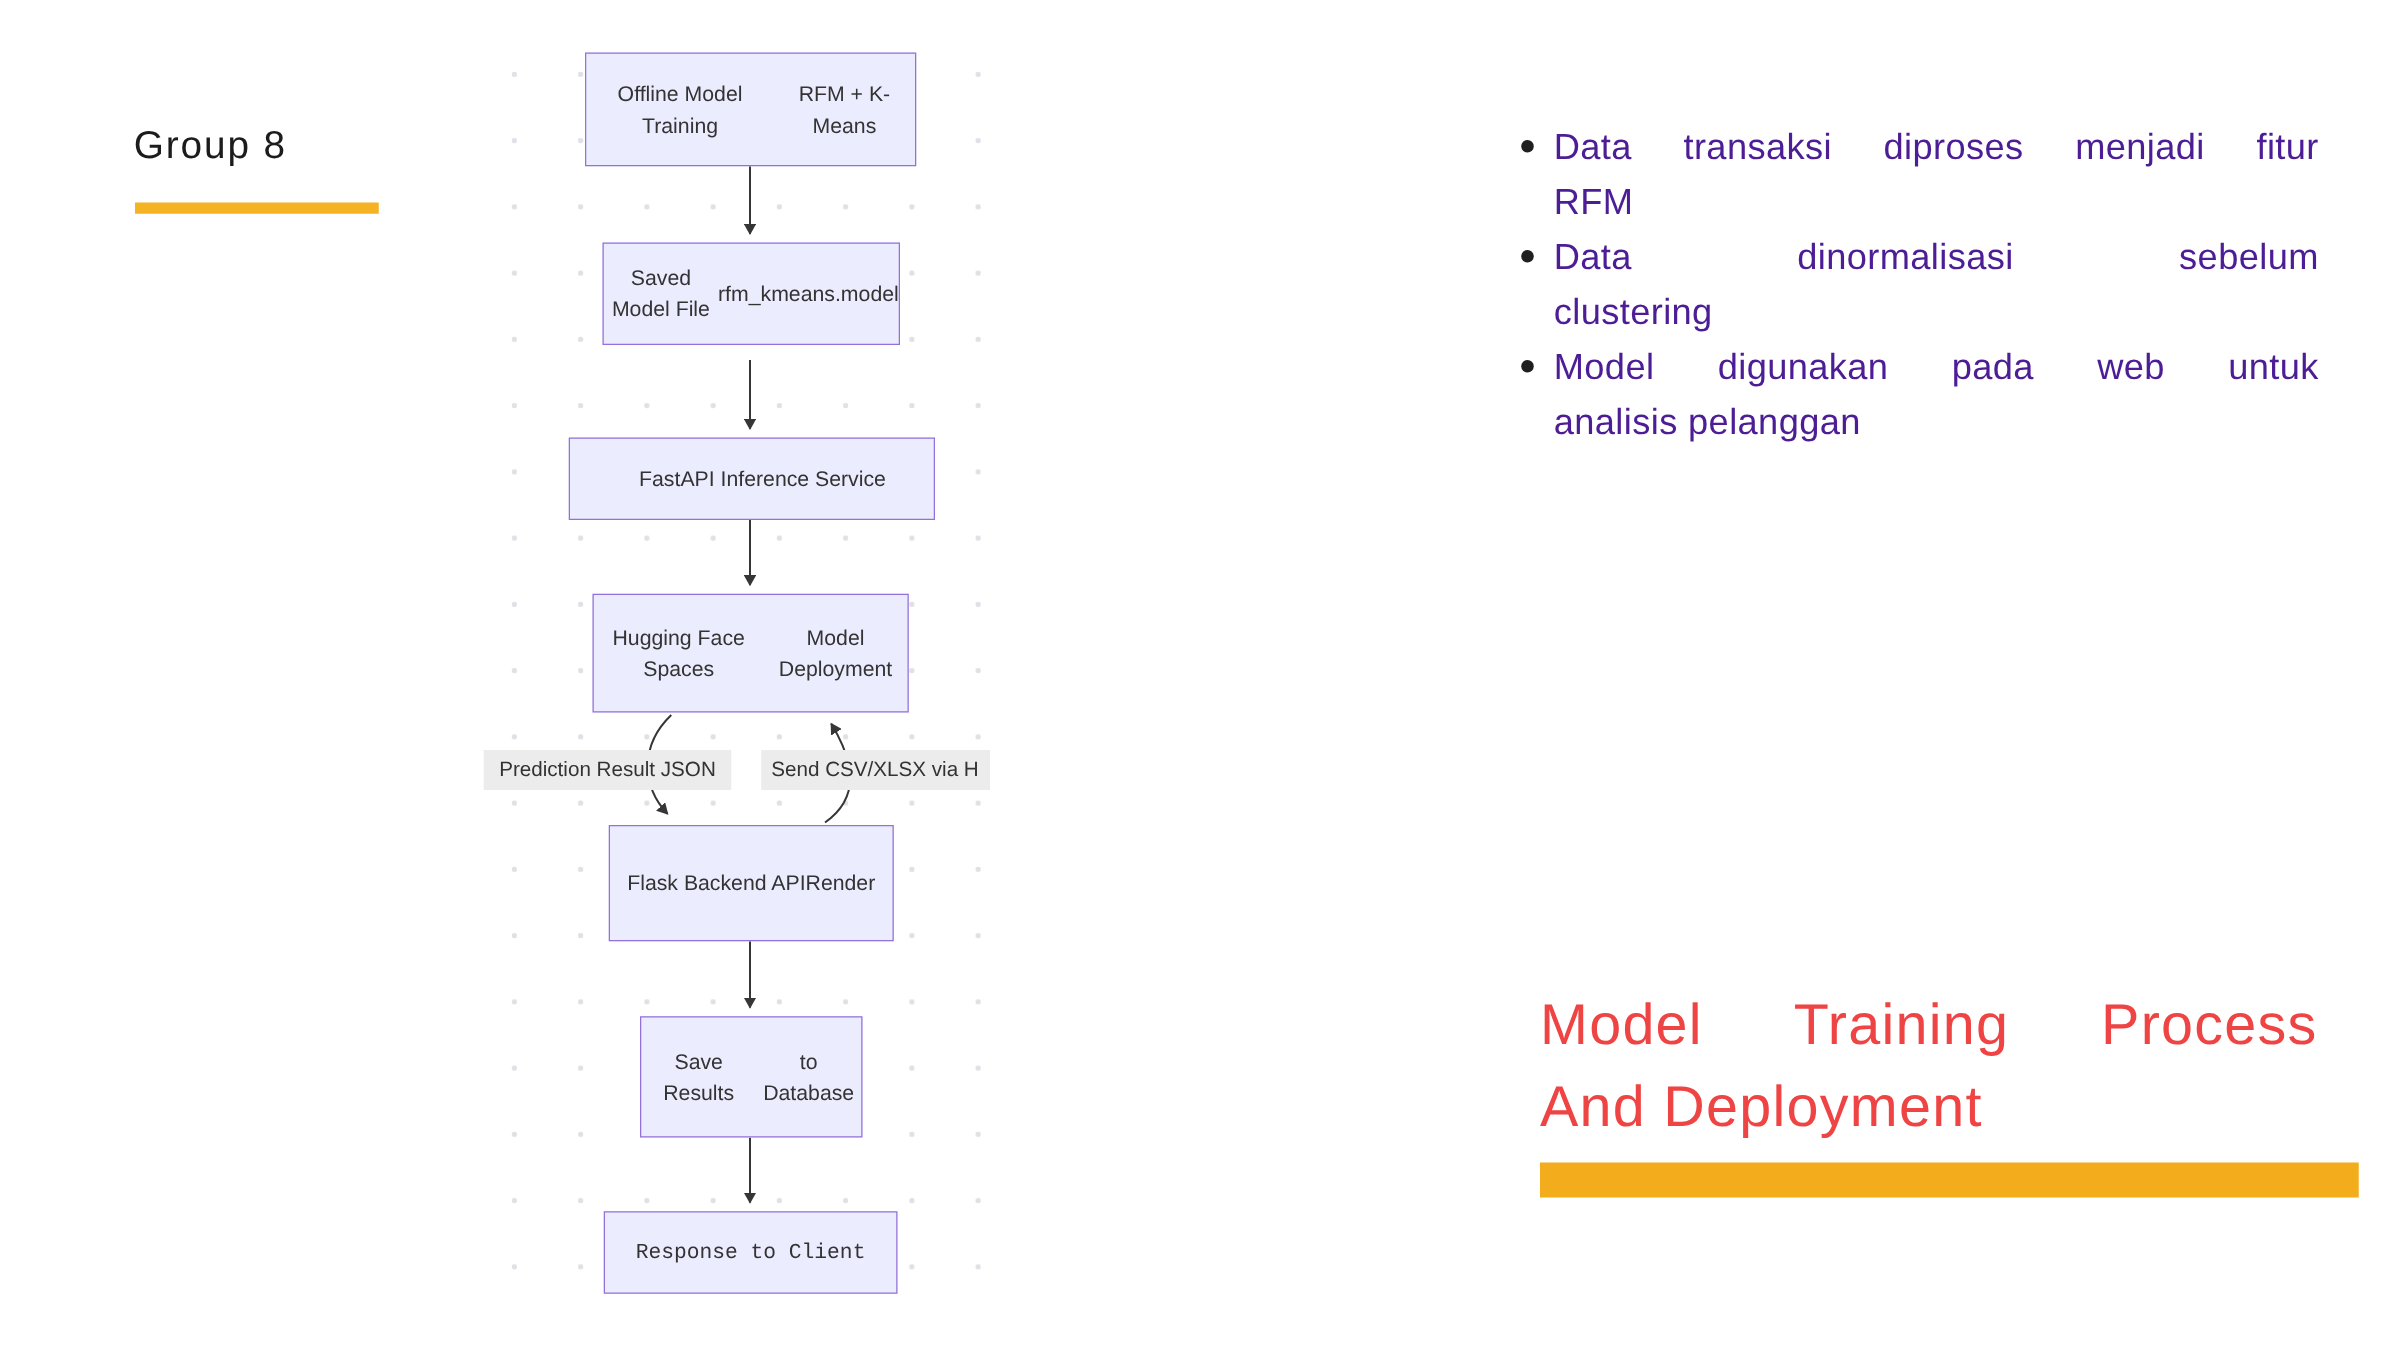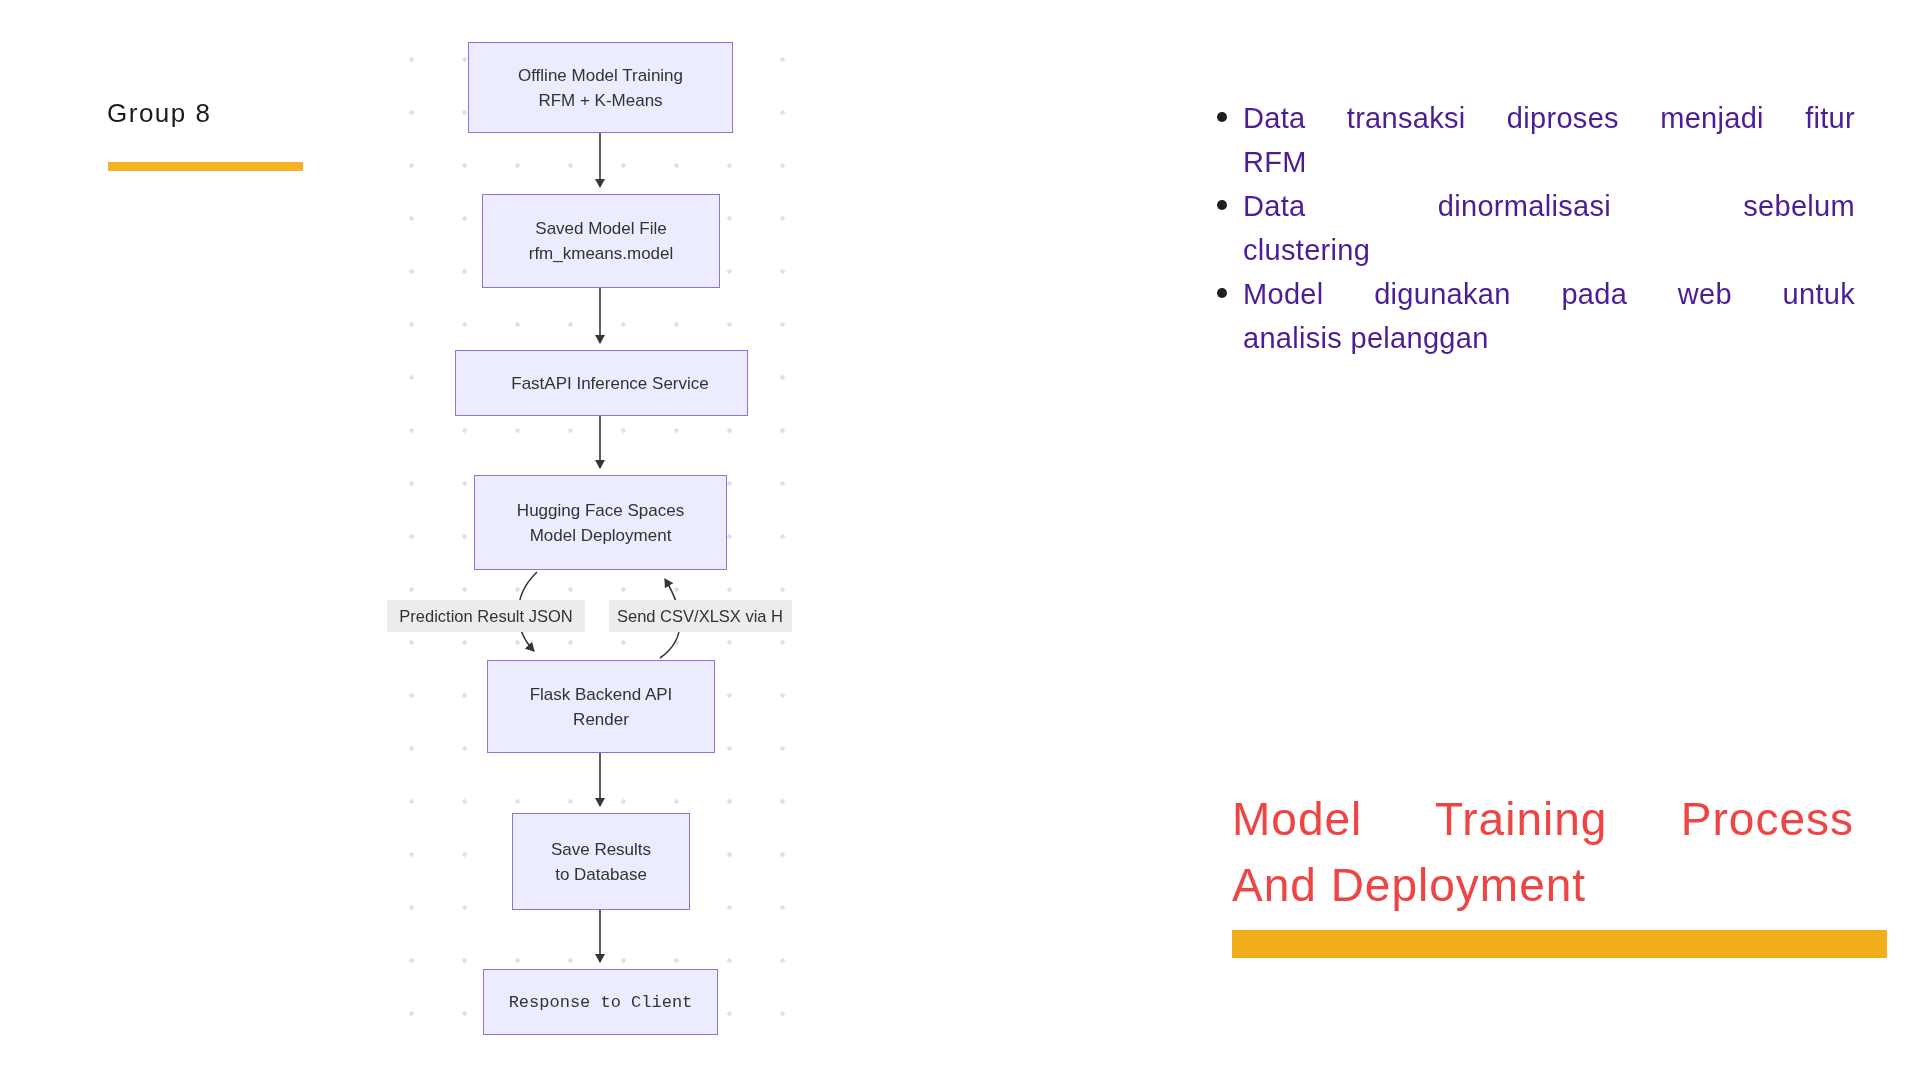--- a/index.html
+++ b/index.html
@@ -10,21 +10,21 @@
     height: 1080px;
     background: #ffffff;
     overflow: hidden;
     font-family: "Liberation Sans", sans-serif;
   }
 
   
   .group-label {
     position: absolute;
     left: 107px; top: 98px;
-    font-size: 26px;
+    font-size: 31px;
     font-weight: 500;
     letter-spacing: 1.5px;
     color: #1c1c1c;
   }
   .group-underline {
     position: absolute;
     left: 108px; top: 162px;
     width: 195px; height: 9px;
     background: #F5B324;
   }
@@ -39,30 +39,29 @@
     background-size: 53px 53px;
     background-position: 2px 18px;
   }
   .flow-svg { position: absolute; left: 0; top: 0; z-index: 1; }
   .node {
     position: absolute;
     z-index: 2;
     background: #ECECFF;
     border: 1.4px solid #9370DB;
     display: flex;
-    flex-direction: column;
     align-items: center;
     justify-content: center;
     text-align: center;
     color: #333333;
     font-size: 17px;
     line-height: 25px;
   }
   .n1 { left: 85px;  top: 27px;  width: 265px; height: 91px; }
-  .n2 { left: 99px;  top: 179px; width: 238px; height: 94px; }
+  .n2 { left: 99px;  top: 179px; width: 238px; height: 82px; }
   .n3 { left: 72px;  top: 335px; width: 293px; height: 66px; padding-left: 17px; }
   .n4 { left: 91px;  top: 460px; width: 253px; height: 95px; }
   .n5 { left: 104px; top: 645px; width: 228px; height: 93px; }
   .n6 { left: 129px; top: 798px; width: 178px; height: 97px; }
   .n7 { left: 100px; top: 954px; width: 235px; height: 66px; font-family: Liberation Mono, monospace; }
   .edge-label {
     position: absolute;
     z-index: 3;
     height: 32px;
     background: #ececec;

